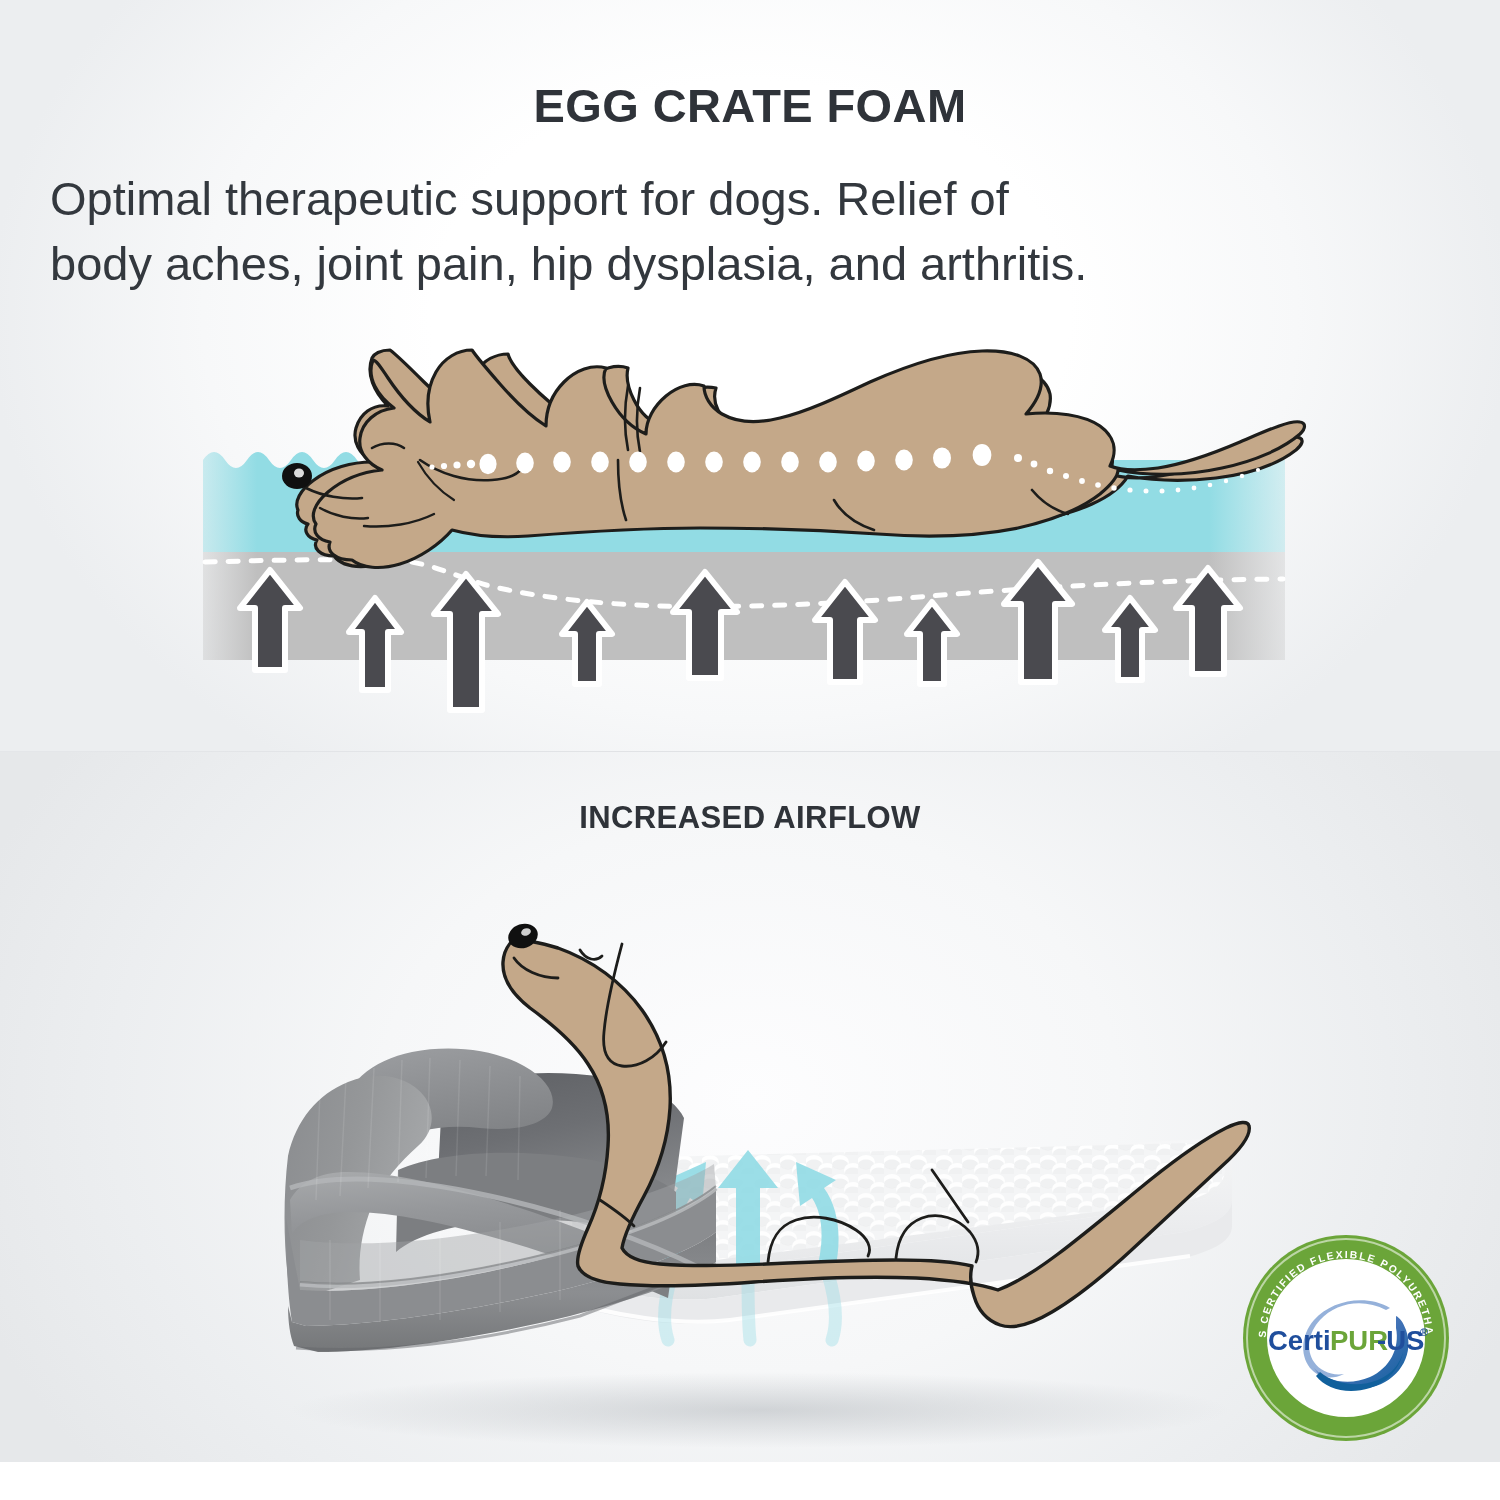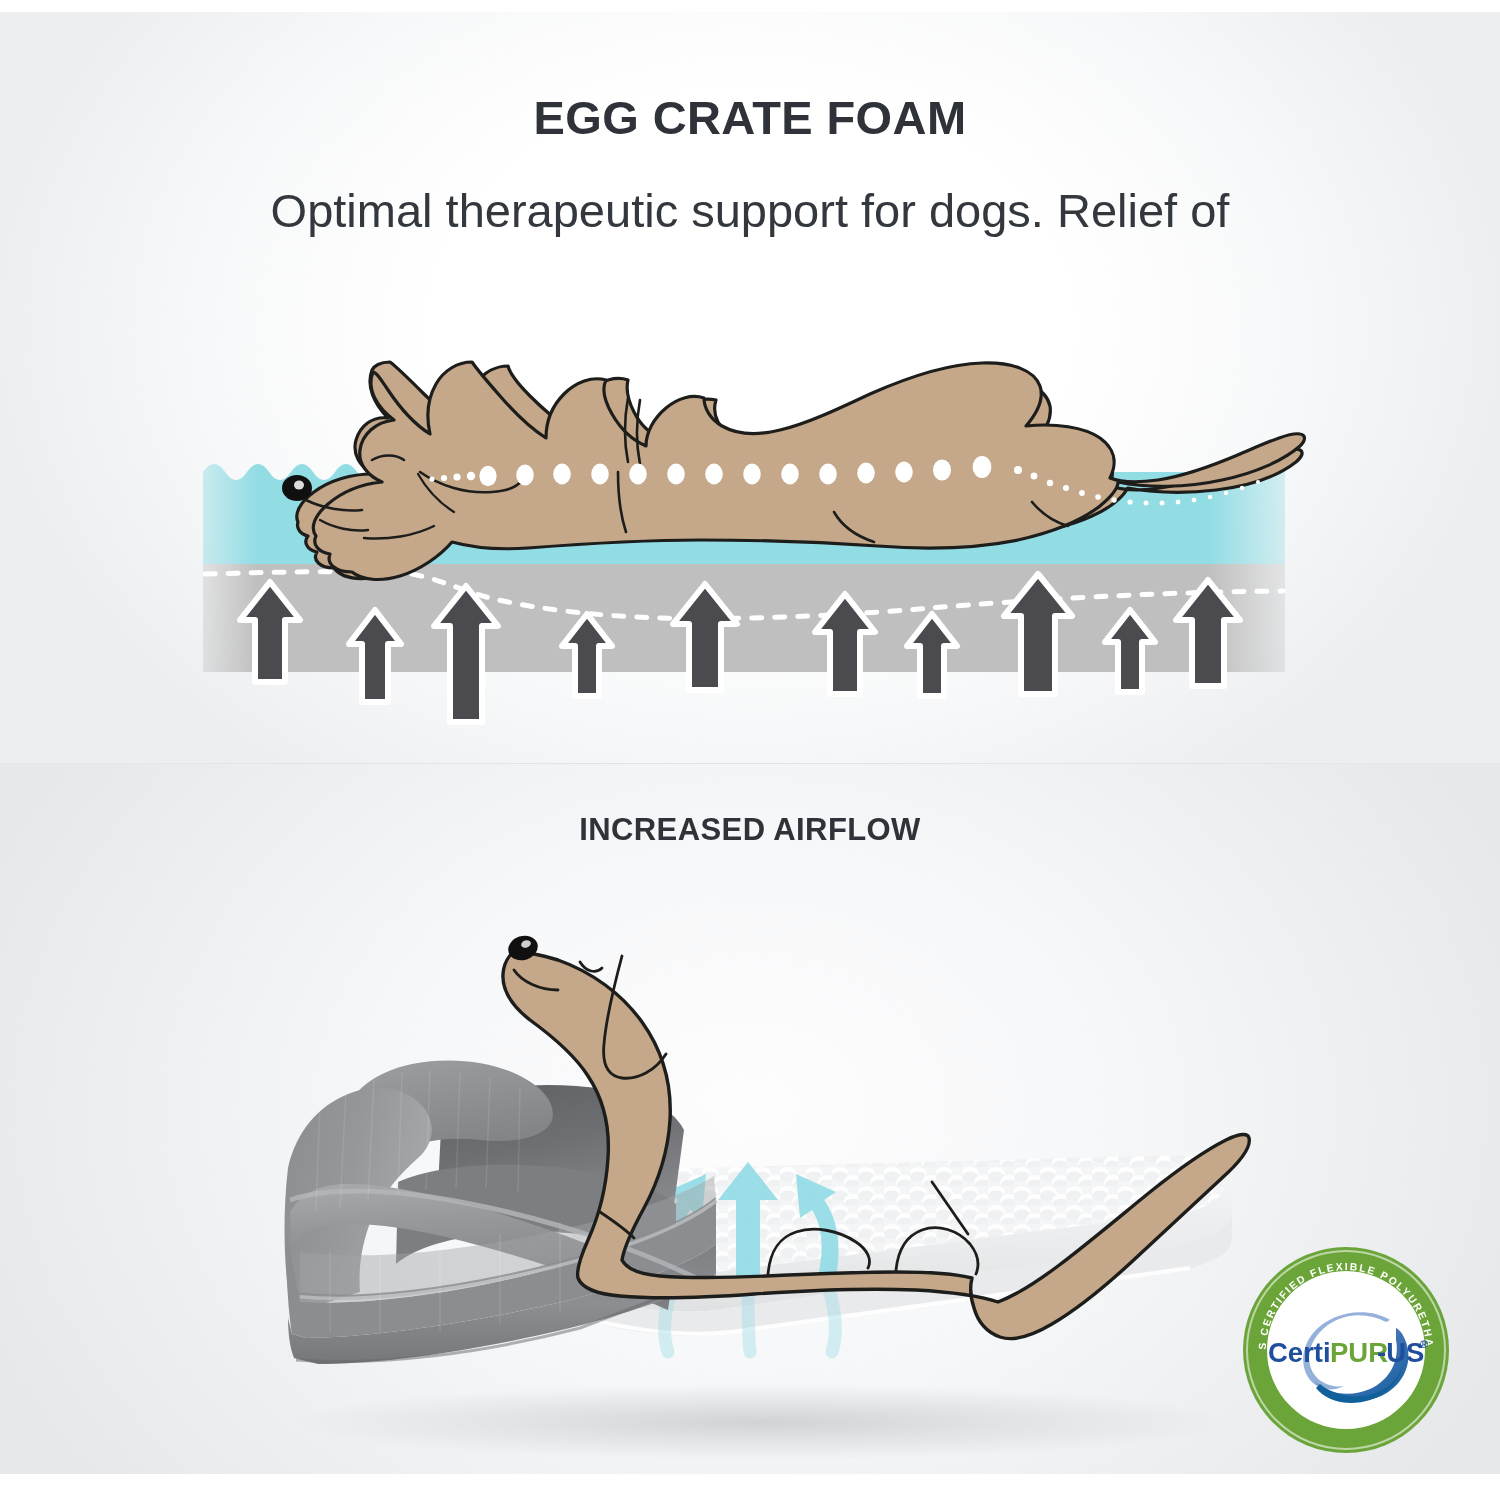--- a/index.html
+++ b/index.html
@@ -2,21 +2,21 @@
 <html><head>
 <meta charset="utf-8">
 <style>
   * { margin:0; padding:0; box-sizing:border-box; }
   html,body { width:1500px; height:1500px; }
   body {
     font-family: "Liberation Sans", sans-serif;
     background:#ffffff;
     overflow:hidden;
   }
-  #page { position:relative; width:1500px; height:1462px; overflow:hidden;margin-top:12px; }
+  #page { position:relative; width:1500px; height:1462px; overflow:hidden; }
 
   
   .panel { position:absolute; left:0; width:1500px; overflow:hidden; }
   #panel-top {
     top:0; height:752px;
     background:
       radial-gradient(ellipse 760px 560px at 50% 42%, #ffffff 0%, #ffffff 42%, #f7f8f9 72%, #eceef0 100%);
   }
   #panel-bottom {
     top:752px; height:748px;
@@ -30,21 +30,21 @@
   }
 
   
   .title {
     position:absolute; left:0; width:1500px; text-align:center;
     font-weight:700; color:#2f3339; letter-spacing:.4px;
   }
   #title-top { top:78px; font-size:47px; }
   #title-bottom { top:800px; font-size:31px; }
   #subtitle {
-    position:absolute; left:50px; top:167px; width:1400px; text-align:center;
+    position:absolute; left:50px; top:167px; width:1400px; text-align:left;
     font-size:47px; line-height:1.38; color:#33383e; font-weight:400;
   }
   #subtitle .ln { display:block; }
 
   
   #illus-top { position:absolute; left:0; top:330px; width:1500px; height:400px; }
   #illus-top svg { display:block; }
 
   
   #illus-bottom { position:absolute; left:0; top:870px; width:1500px; height:580px; }
@@ -58,20 +58,21 @@
 <body>
 
 <div id="page">
 
   <section class="panel" id="panel-top">
 
     <h1 class="title" id="title-top">EGG CRATE FOAM</h1>
 
     <p id="subtitle">
       <span class="ln">Optimal therapeutic support for dogs. Relief of</span>
+      <span class="ln">body aches, joint pain, hip dysplasia, and arthritis.</span>
     </p>
 
     <div id="illus-top">
       <svg width="1500" height="400" viewBox="0 0 1500 400" xmlns="http://www.w3.org/2000/svg">
         <defs>
           <clipPath id="clipFoamBlock">
             <path d="M203,140 L1285,140 L1285,330 L203,330 Z"></path>
           </clipPath>
           <linearGradient id="grayFade" x1="0" y1="0" x2="1" y2="0">
             <stop offset="0" stop-color="#bfbfbf" stop-opacity="0.35"></stop>

